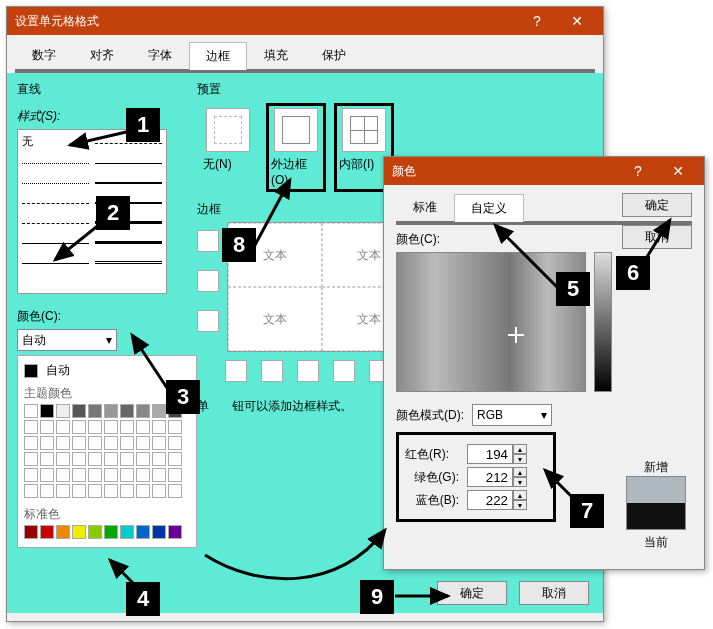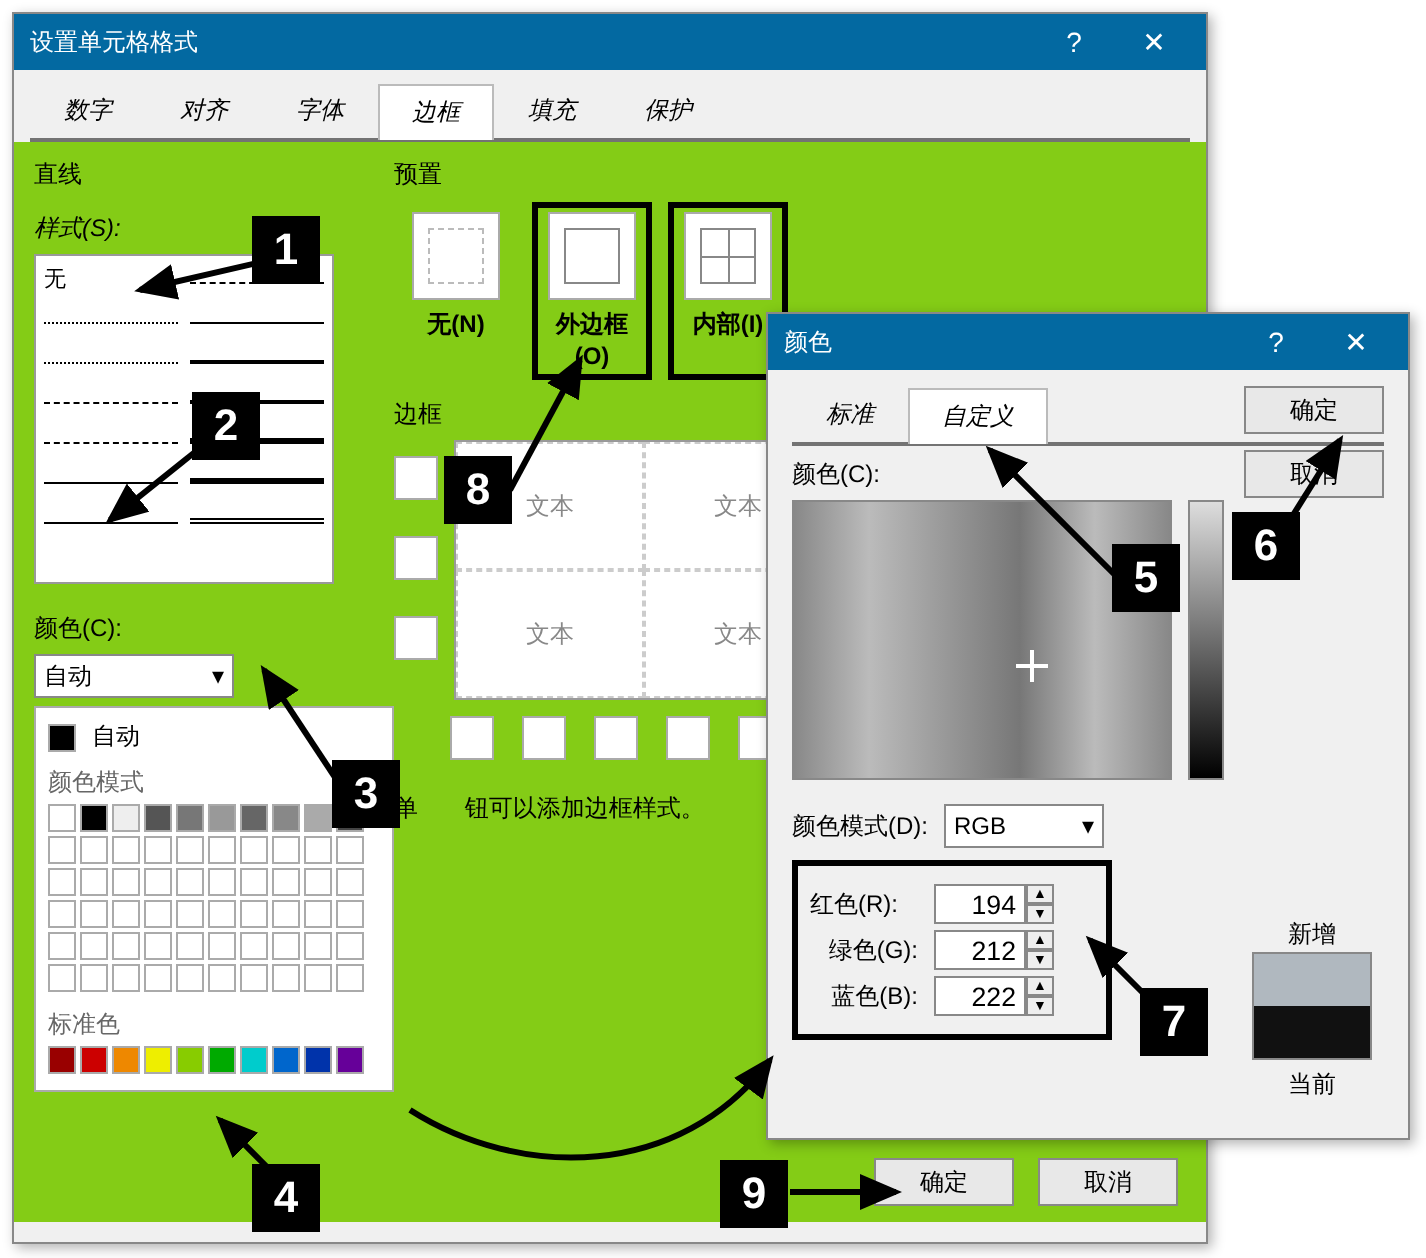--- a/index.html
+++ b/index.html
@@ -14,54 +14,53 @@
     overflow: hidden;
     color: #000;
   }
   .dialog {
     position: absolute;
     border: 1px solid #888;
     background: #f0f0f0;
     box-shadow: 2px 2px 6px rgba(0,0,0,0.3);
   }
   .titlebar {
-    background: #0369a1;
+    background: #c2410c;
     color: #fff;
     height: 28px;
     display: flex;
     align-items: center;
     padding: 0 8px;
     justify-content: space-between;
   }
   .titlebar .tbuttons { display: flex; gap: 4px; }
   .tbtn {
     width: 36px; height: 22px;
     display: flex; align-items: center; justify-content: center;
     color: #fff; font-size: 14px;
   }
   .tabs {
     display: flex;
-    border-bottom: 2px solid #737373;
+    border-bottom: 4px solid #737373;
     margin: 6px 8px 0 8px;
-    font-style: italic;
   }
   .tab {
     padding: 5px 16px;
     border: 1px solid transparent;
     border-bottom: none;
     background: #f0f0f0;
     cursor: default;
   }
   .tab.active {
     background: #fff;
     border-color: #bbb;
     position: relative;
     top: 1px;
   }
-  .body { padding: 8px 14px; background: #84cc16; }
+  .body { padding: 8px 14px; background: #5eead4; }
   .section-label { margin: 4px 0; }
   .line-style-box {
     border: 1px solid #999;
     width: 150px;
     height: 165px;
     background: #fff;
     padding: 4px;
     display: grid;
     grid-template-columns: 1fr 1fr;
     grid-auto-rows: 18px;
@@ -75,23 +74,22 @@
   .line-dashed { border-bottom: 1px dashed #000; }
   .line-thick { border-bottom: 2px solid #000; }
   .line-thicker { border-bottom: 3px solid #000; }
   .line-double { border-bottom: 3px double #000; }
   .preset-group {
     display: flex;
     gap: 18px;
     padding: 6px 0 10px 0;
   }
   .preset {
-    text-align: center;
+    text-align: left;
     width: 50px;
-    font-weight: bold;
   }
   .preset-box {
     width: 44px; height: 44px;
     border: 1px solid #aaa;
     background: #fff;
     margin: 0 auto 4px auto;
     display: flex; align-items: center; justify-content: center;
   }
   .preset-inner {
     width: 28px; height: 28px;
@@ -255,21 +253,21 @@
       <div class="color-dropdown">
         <span>自动</span>
         <span>▾</span>
       </div>
 
       <div class="color-panel">
         <div class="row">
           <div class="swatch" style="background:#000;"></div>
           <span>自动</span>
         </div>
-        <div style="margin:6px 0 2px 0; color:#666;">颜色模式</div>
+        <div style="margin:6px 0 2px 0; color:#666;">主题颜色</div>
         <div class="swatch-row">
           <div class="swatch" style="background:#fff"></div>
           <div class="swatch" style="background:#000"></div>
           <div class="swatch" style="background:#eee"></div>
           <div class="swatch" style="background:#555"></div>
           <div class="swatch" style="background:#777"></div>
           <div class="swatch" style="background:#999"></div>
           <div class="swatch" style="background:#666"></div>
           <div class="swatch" style="background:#888"></div>
           <div class="swatch" style="background:#aaa"></div>

